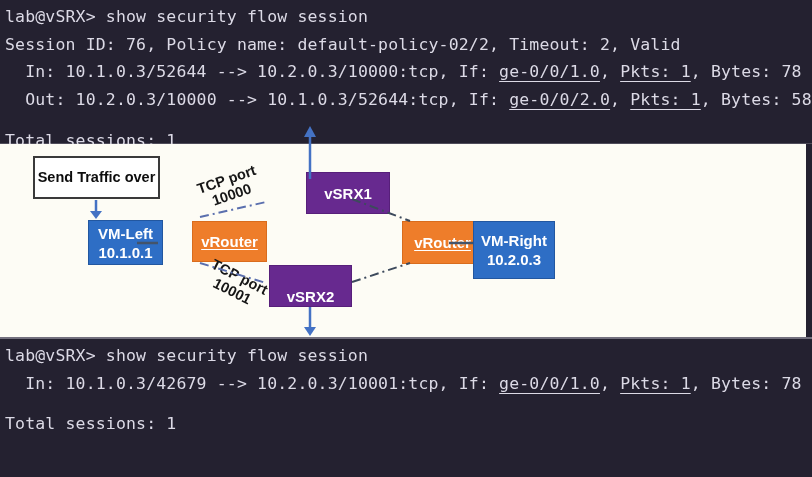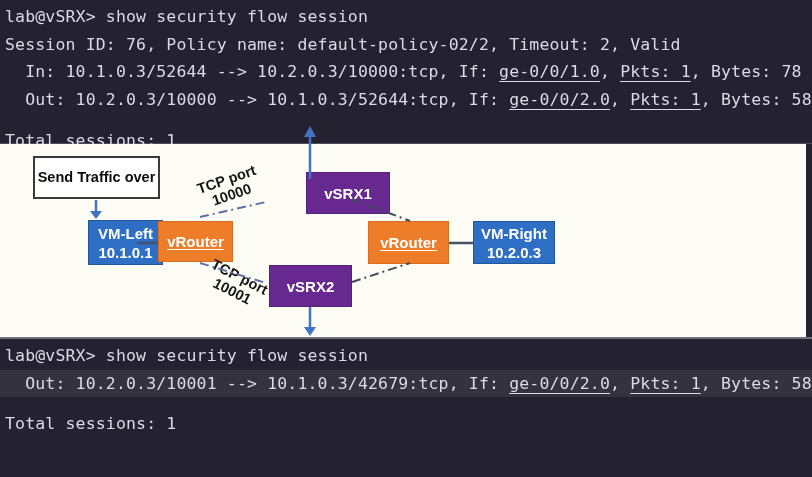--- a/index.html
+++ b/index.html
@@ -35,21 +35,21 @@
   #diagram-right-strip{
     position:absolute;top:144px;left:806px;width:6px;height:193px;
     background:#242130;z-index:3;
   }
   .dbox{
     position:absolute;box-sizing:border-box;z-index:4;
     color:#ffffff;font-weight:bold;text-align:center;font-size:15px;
     display:flex;flex-direction:column;justify-content:center;line-height:19px;
   }
   .blue{background:#2e6ec5;border:1px solid #2257a0;}
-  .orange{background:#ee7d2a;border:1px solid #d96c1d;}
+  .orange{background:#ee7d2a;border:1px solid #d96c1d;margin-left:34px;}
   .purple{background:#67298f;border:1px solid #571f7a;}
   .orange .lbl{text-decoration:underline;text-underline-offset:2px;}
   #note-box{
     position:absolute;left:33px;top:156px;width:127px;height:43px;z-index:4;
     background:#ffffff;border:2px solid #3a3a3a;box-sizing:border-box;
     color:#0d0d0d;font-weight:bold;font-size:14.5px;line-height:19px;text-align:center;
     display:flex;flex-direction:column;justify-content:center;
   }
   .tcp-label{
     position:absolute;z-index:4;color:#161616;font-weight:bold;
@@ -83,29 +83,29 @@
 </div>
 
 <div class="dbox orange" style="left:158px;top:221px;width:75px;height:41px;">
   <div class="lbl">vRouter</div>
 </div>
 
 <div class="dbox purple" style="left:268px;top:172px;width:84px;height:42px;margin-left:38px;">
   <div>vSRX1</div>
 </div>
 
-<div class="dbox purple" style="left:269px;top:265px;width:83px;height:42px;">
+<div class="dbox purple" style="left:269px;top:265px;width:83px;height:42px;justify-content:flex-end;">
   <div>vSRX2</div>
 </div>
 
 <div class="dbox orange" style="left:368px;top:221px;width:81px;height:43px;">
   <div class="lbl">vRouter</div>
 </div>
 
-<div class="dbox blue" style="left:473px;top:221px;width:82px;height:43px;">
+<div class="dbox blue" style="left:473px;top:221px;width:82px;height:58px;">
   <div>VM-Right</div>
   <div>10.2.0.3</div>
 </div>
 
 <div class="tcp-label" id="tcp-label-top">
   <div>TCP port</div>
   <div>10000</div>
 </div>
 
 <div class="tcp-label" id="tcp-label-bottom">
@@ -135,15 +135,15 @@
   <line x1="449" y1="243" x2="473" y2="243" stroke="#44546a" stroke-width="2.5"></line>
 
   <line x1="200" y1="217" x2="266" y2="202" stroke="#5a6fae" stroke-width="2" stroke-dasharray="9 4 2 4"></line>
   <line x1="200" y1="263" x2="266" y2="283" stroke="#5a6fae" stroke-width="2" stroke-dasharray="9 4 2 4"></line>
   <line x1="352" y1="199" x2="410" y2="221" stroke="#3d4a5c" stroke-width="2" stroke-dasharray="9 4 2 4"></line>
   <line x1="352" y1="282" x2="410" y2="263" stroke="#3d4a5c" stroke-width="2" stroke-dasharray="9 4 2 4"></line>
 </svg>
 
 <div class="term" id="term-bottom">
   <div class="tline"><span>lab@vSRX&gt; show security flow session</span></div>
-  <div class="tline hl"><span>  Out: 10.2.0.3/10001 --&gt; 10.1.0.3/42679:tcp, If: </span><span class="sq">ge-0/0/2.0</span><span>, </span><span class="sq">Pkts: 1</span><span>, </span><span>Bytes: 58</span></div>
+  <div class="tline"><span>  In: 10.1.0.3/42679 --&gt; 10.2.0.3/10001:tcp, If: </span><span class="sq">ge-0/0/1.0</span><span>, </span><span class="sq">Pkts: 1</span><span>, </span><span>Bytes: 78</span></div>
   <div class="tline total"><span>Total sessions: 1</span></div>
 </div>
 
 </body></html>

